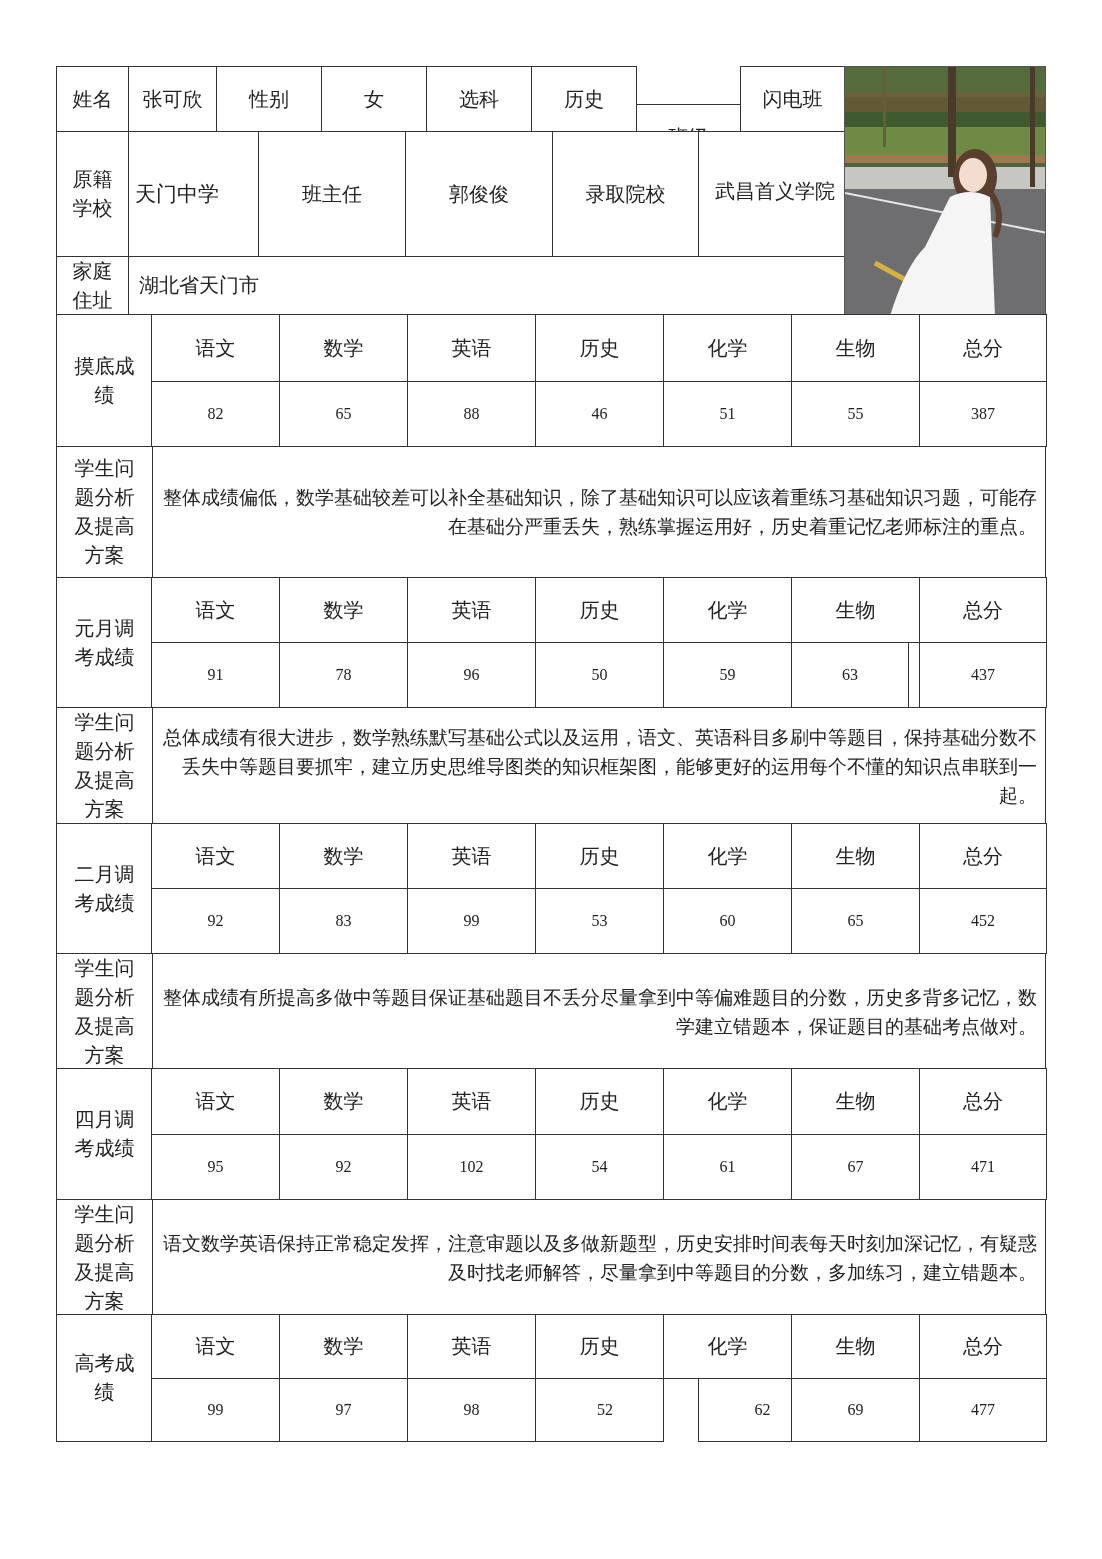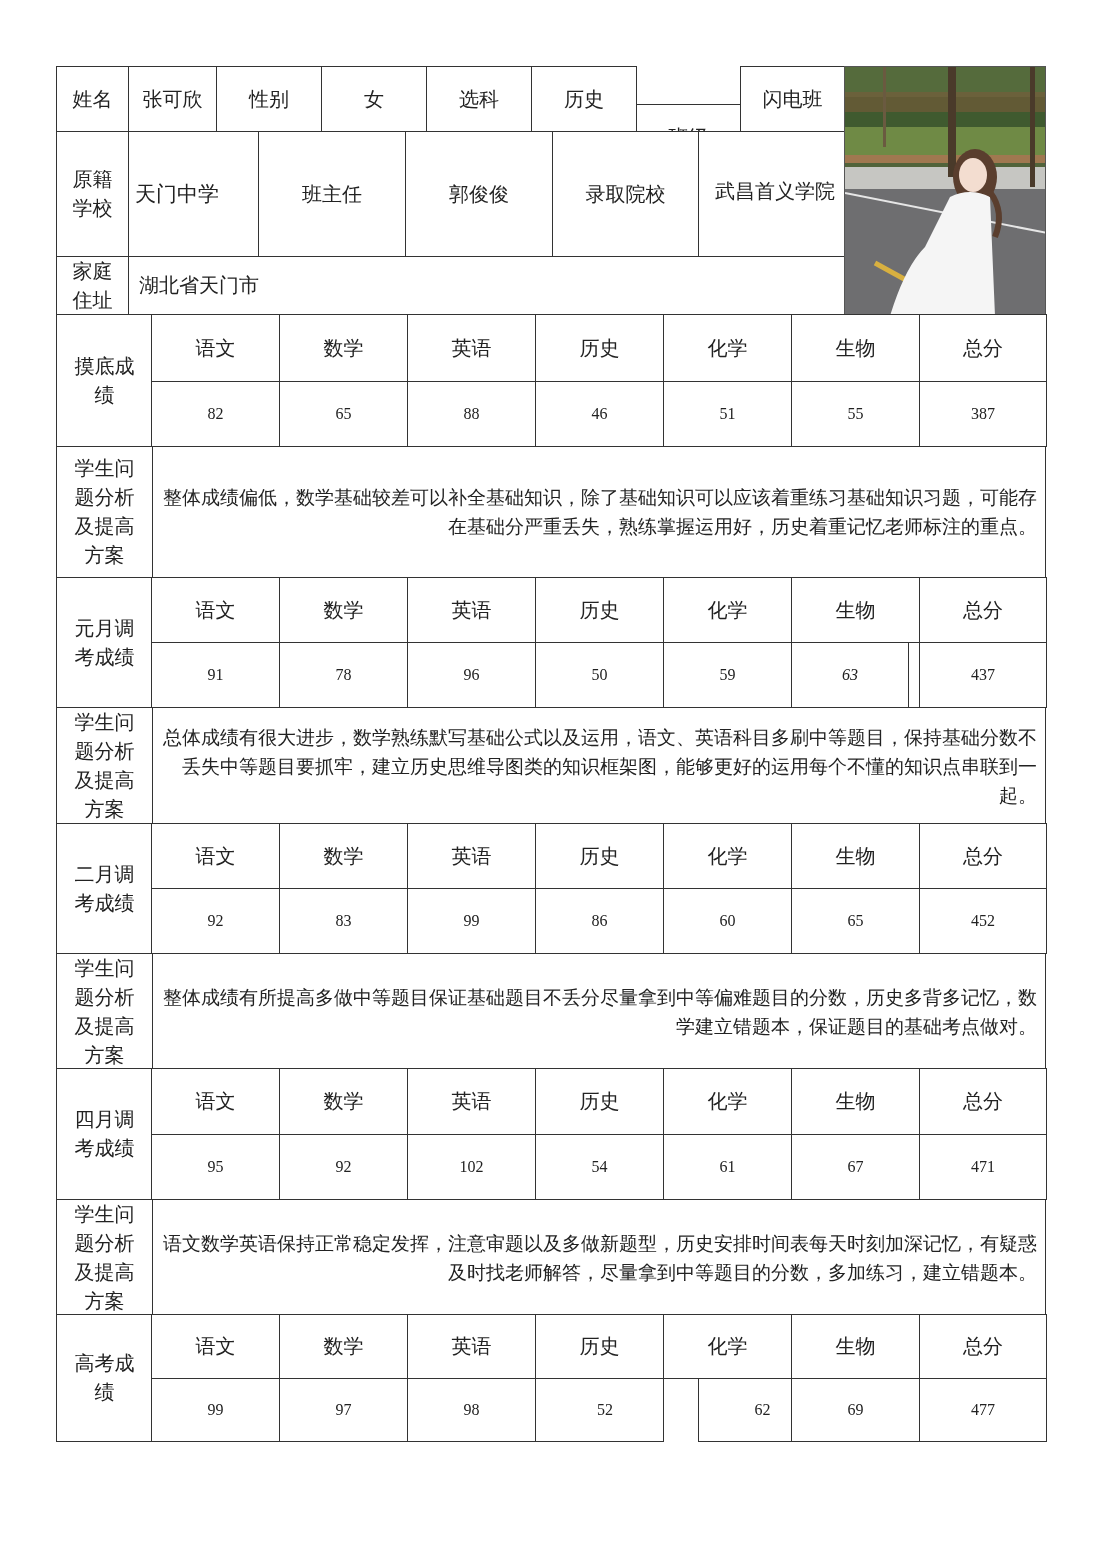--- a/index.html
+++ b/index.html
@@ -89,38 +89,38 @@
       <div class="cell num" style="left:95px;top:576px;width:129px;height:66px;">91</div>
       <div class="cell " style="left:223px;top:511px;width:129px;height:66px;">数学</div>
       <div class="cell num" style="left:223px;top:576px;width:129px;height:66px;">78</div>
       <div class="cell " style="left:351px;top:511px;width:129px;height:66px;">英语</div>
       <div class="cell num" style="left:351px;top:576px;width:129px;height:66px;">96</div>
       <div class="cell " style="left:479px;top:511px;width:129px;height:66px;">历史</div>
       <div class="cell num" style="left:479px;top:576px;width:129px;height:66px;">50</div>
       <div class="cell " style="left:607px;top:511px;width:129px;height:66px;">化学</div>
       <div class="cell num" style="left:607px;top:576px;width:129px;height:66px;">59</div>
       <div class="cell " style="left:735px;top:511px;width:129px;height:66px;">生物</div>
-      <div class="cell num" style="left:735px;top:576px;width:118px;height:66px;font-style:italic;">63</div>
+      <div class="cell num" style="left:735px;top:576px;width:118px;height:66px;">63</div>
       <div class="cell " style="left:863px;top:511px;width:128px;height:66px;">总分</div>
       <div class="cell num" style="left:863px;top:576px;width:128px;height:66px;">437</div>
       <div class="cell lbl" style="left:0;top:641px;width:97px;height:118px;white-space:pre-line;">学生问
 题分析
 及提高
 方案</div>
       <div class="cell para" style="left:96px;top:641px;width:894px;height:118px;">总体成绩有很大进步，数学熟练默写基础公式以及运用，语文、英语科目多刷中等题目，保持基础分数不丢失中等题目要抓牢，建立历史思维导图类的知识框架图，能够更好的运用每个不懂的知识点串联到一起。</div>
       <div class="cell lbl" style="left:0;top:757px;width:97px;height:131px;white-space:pre-line;">二月调
 考成绩</div>
       <div class="cell " style="left:95px;top:757px;width:129px;height:66px;">语文</div>
       <div class="cell num" style="left:95px;top:822px;width:129px;height:66px;">92</div>
       <div class="cell " style="left:223px;top:757px;width:129px;height:66px;">数学</div>
       <div class="cell num" style="left:223px;top:822px;width:129px;height:66px;">83</div>
       <div class="cell " style="left:351px;top:757px;width:129px;height:66px;">英语</div>
       <div class="cell num" style="left:351px;top:822px;width:129px;height:66px;">99</div>
       <div class="cell " style="left:479px;top:757px;width:129px;height:66px;">历史</div>
-      <div class="cell num" style="left:479px;top:822px;width:129px;height:66px;">86</div>
+      <div class="cell num" style="left:479px;top:822px;width:129px;height:66px;">53</div>
       <div class="cell " style="left:607px;top:757px;width:129px;height:66px;">化学</div>
       <div class="cell num" style="left:607px;top:822px;width:129px;height:66px;">60</div>
       <div class="cell " style="left:735px;top:757px;width:129px;height:66px;">生物</div>
       <div class="cell num" style="left:735px;top:822px;width:129px;height:66px;">65</div>
       <div class="cell " style="left:863px;top:757px;width:128px;height:66px;">总分</div>
       <div class="cell num" style="left:863px;top:822px;width:128px;height:66px;">452</div>
       <div class="cell lbl" style="left:0;top:887px;width:97px;height:118px;white-space:pre-line;">学生问
 题分析
 及提高
 方案</div>

